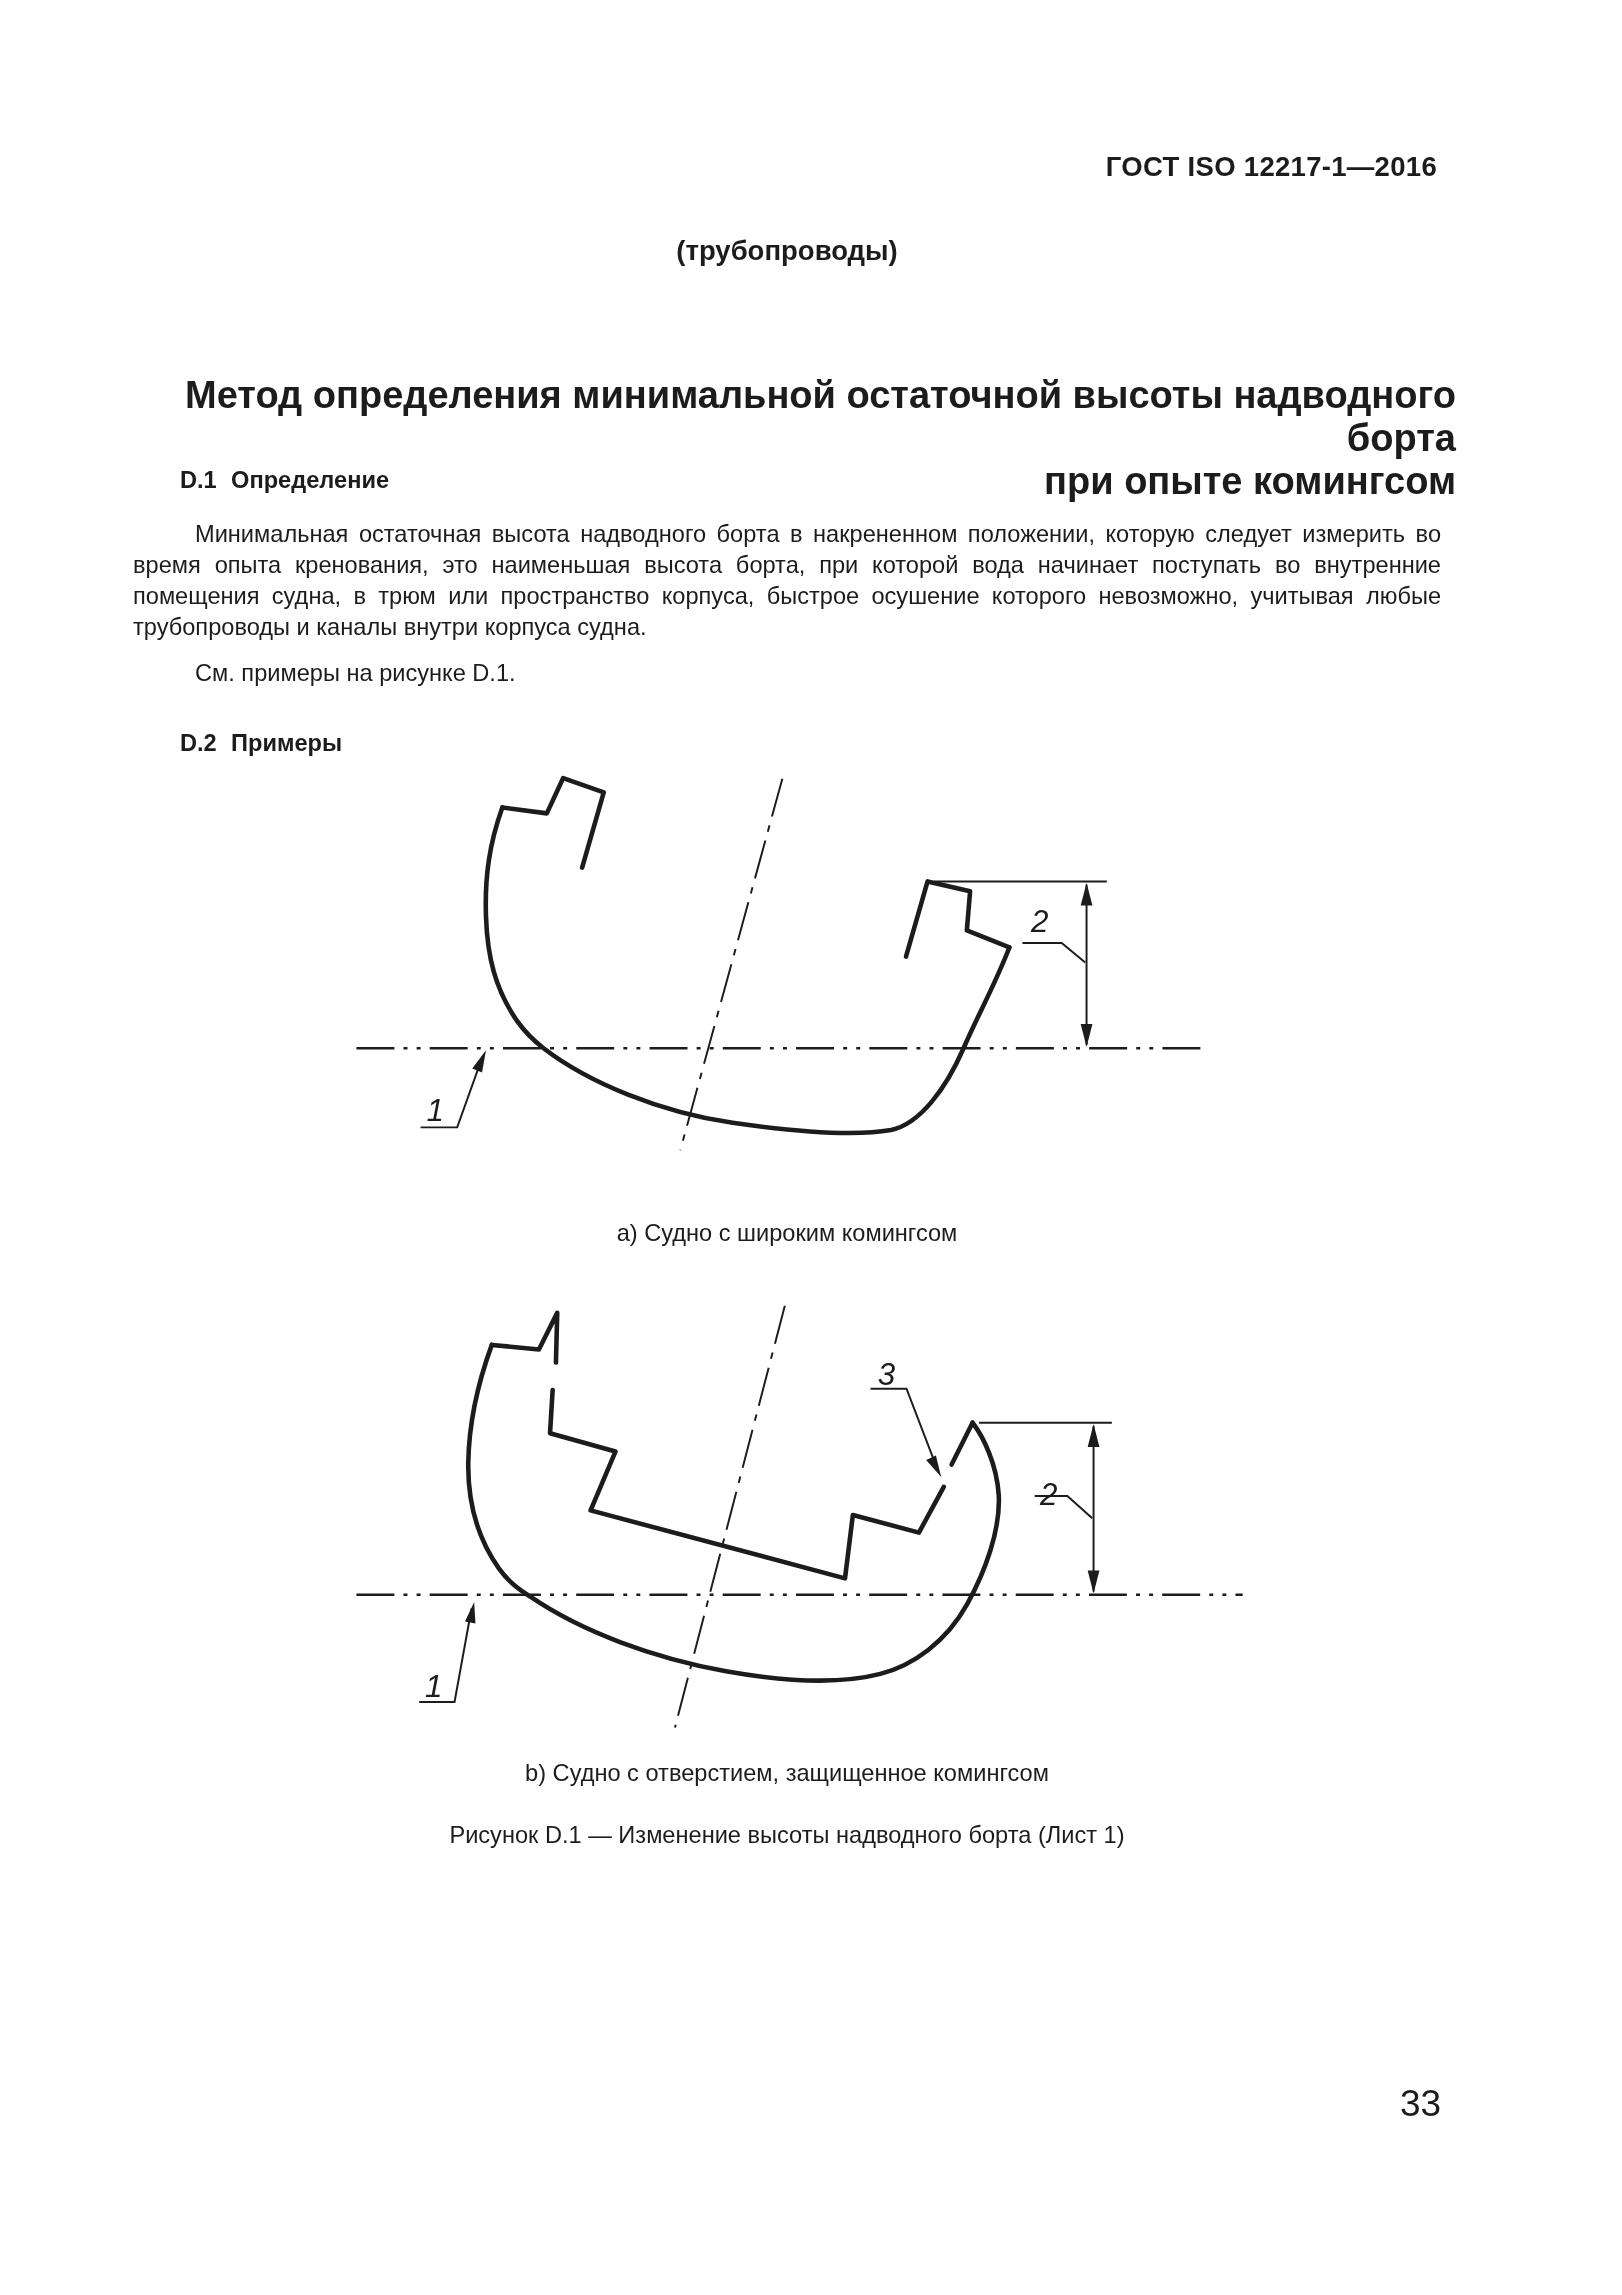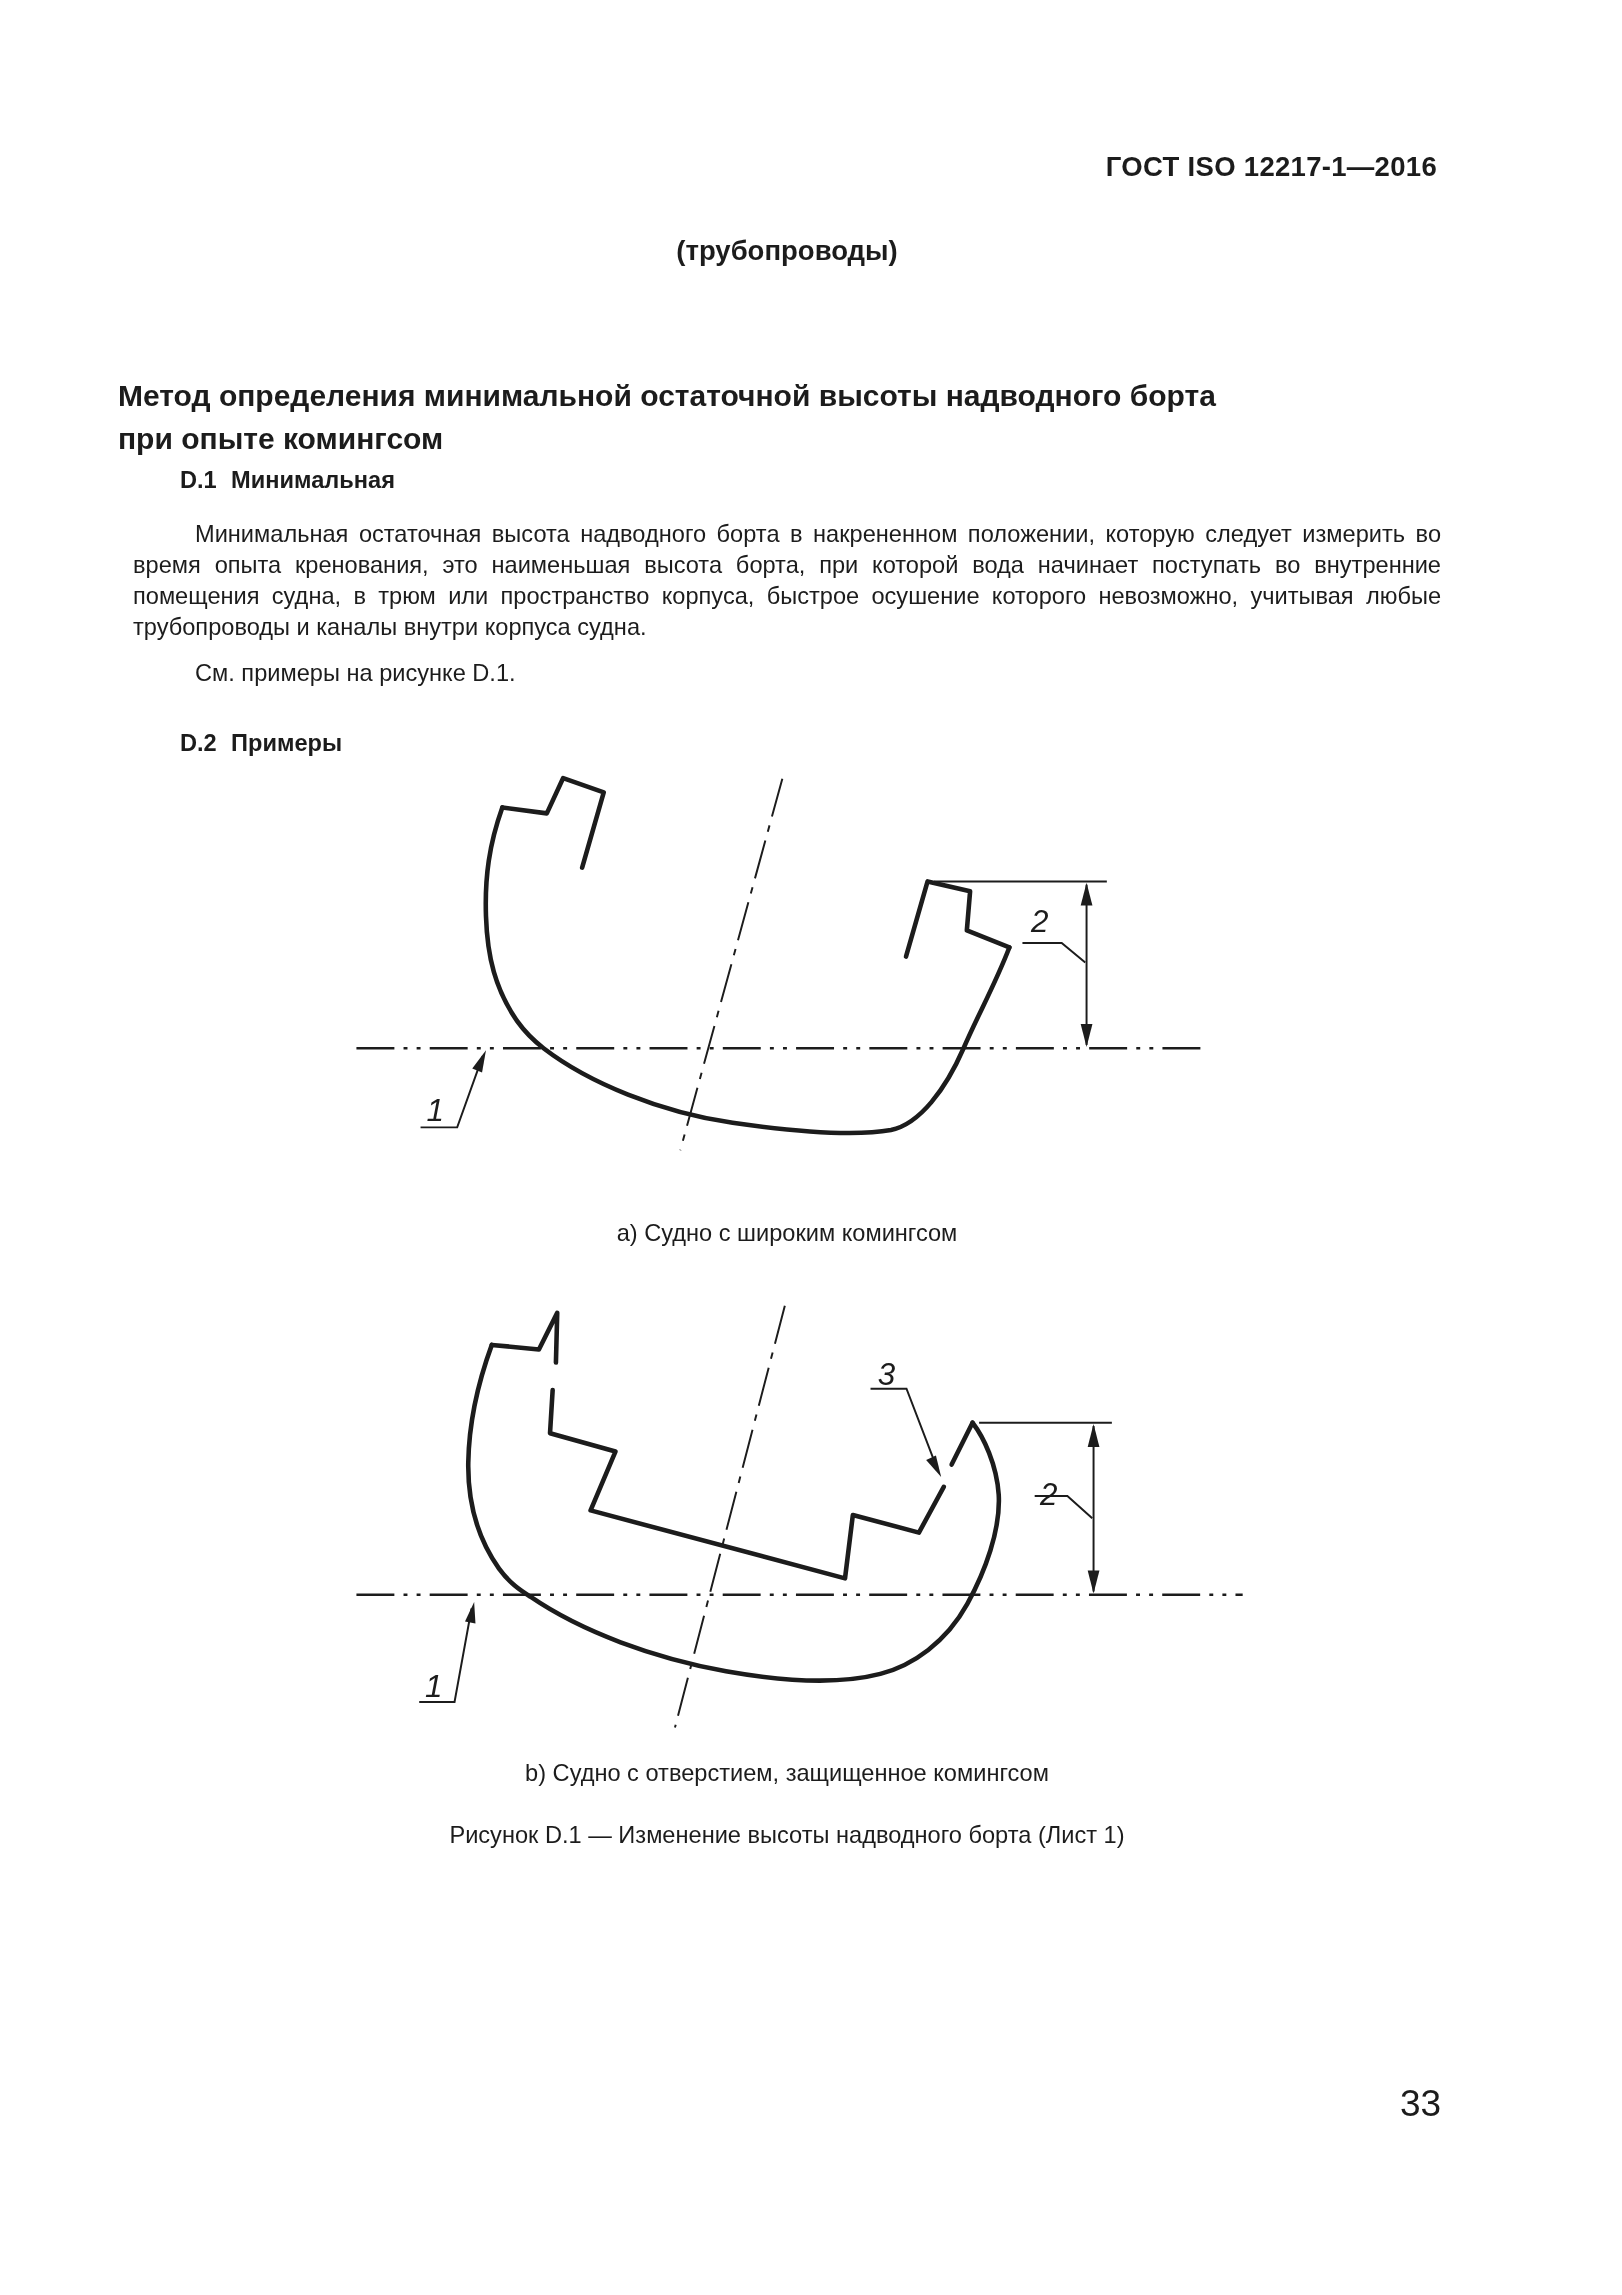--- a/index.html
+++ b/index.html
@@ -20,22 +20,22 @@
   }
   .col{left:118px; width:1338px;}
   .annex-block{
     top:233px;
     text-align:center;
     font-size:27.5px; font-weight:bold;
     line-height:35px;
   }
   .doc-title{
     top:374px;
-    text-align:left;
-    font-size:30px; font-weight:bold;
+    text-align:right;
+    font-size:38px; font-weight:bold;
     line-height:43px;
   }
   .sec-heading{
     font-size:23.6px; font-weight:bold;
     padding-left:62px;
     line-height:31px;
     white-space:nowrap;
   }
   .h-d1{top:465px;}
   .h-d2{top:728px;}
@@ -86,21 +86,21 @@
 <div class="abs col annex-block">
   <div>(трубопроводы)</div>
 </div>
 
 <div class="abs col doc-title">
   <div>Метод определения минимальной остаточной высоты надводного борта</div>
   <div>при опыте комингсом</div>
 </div>
 
 <div class="abs col sec-heading h-d1">
-  <span class="sec-num">D.1</span><span>Минимальная</span>
+  <span class="sec-num">D.1</span><span>Определение</span>
 </div>
 
 <div class="abs col bodytext">
   <p>Минимальная остаточная высота надводного борта в накрененном положении, которую следует измерить во время опыта кренования, это наименьшая высота борта, при которой вода начинает поступать во внутренние помещения судна, в трюм или пространство корпуса, быстрое осушение которого невозможно, учитывая любые трубопроводы и каналы внутри корпуса судна.</p>
   <p>См. примеры на рисунке D.1.</p>
 </div>
 
 <div class="abs col sec-heading h-d2">
   <span class="sec-num">D.2</span><span>Примеры</span>
 </div>

